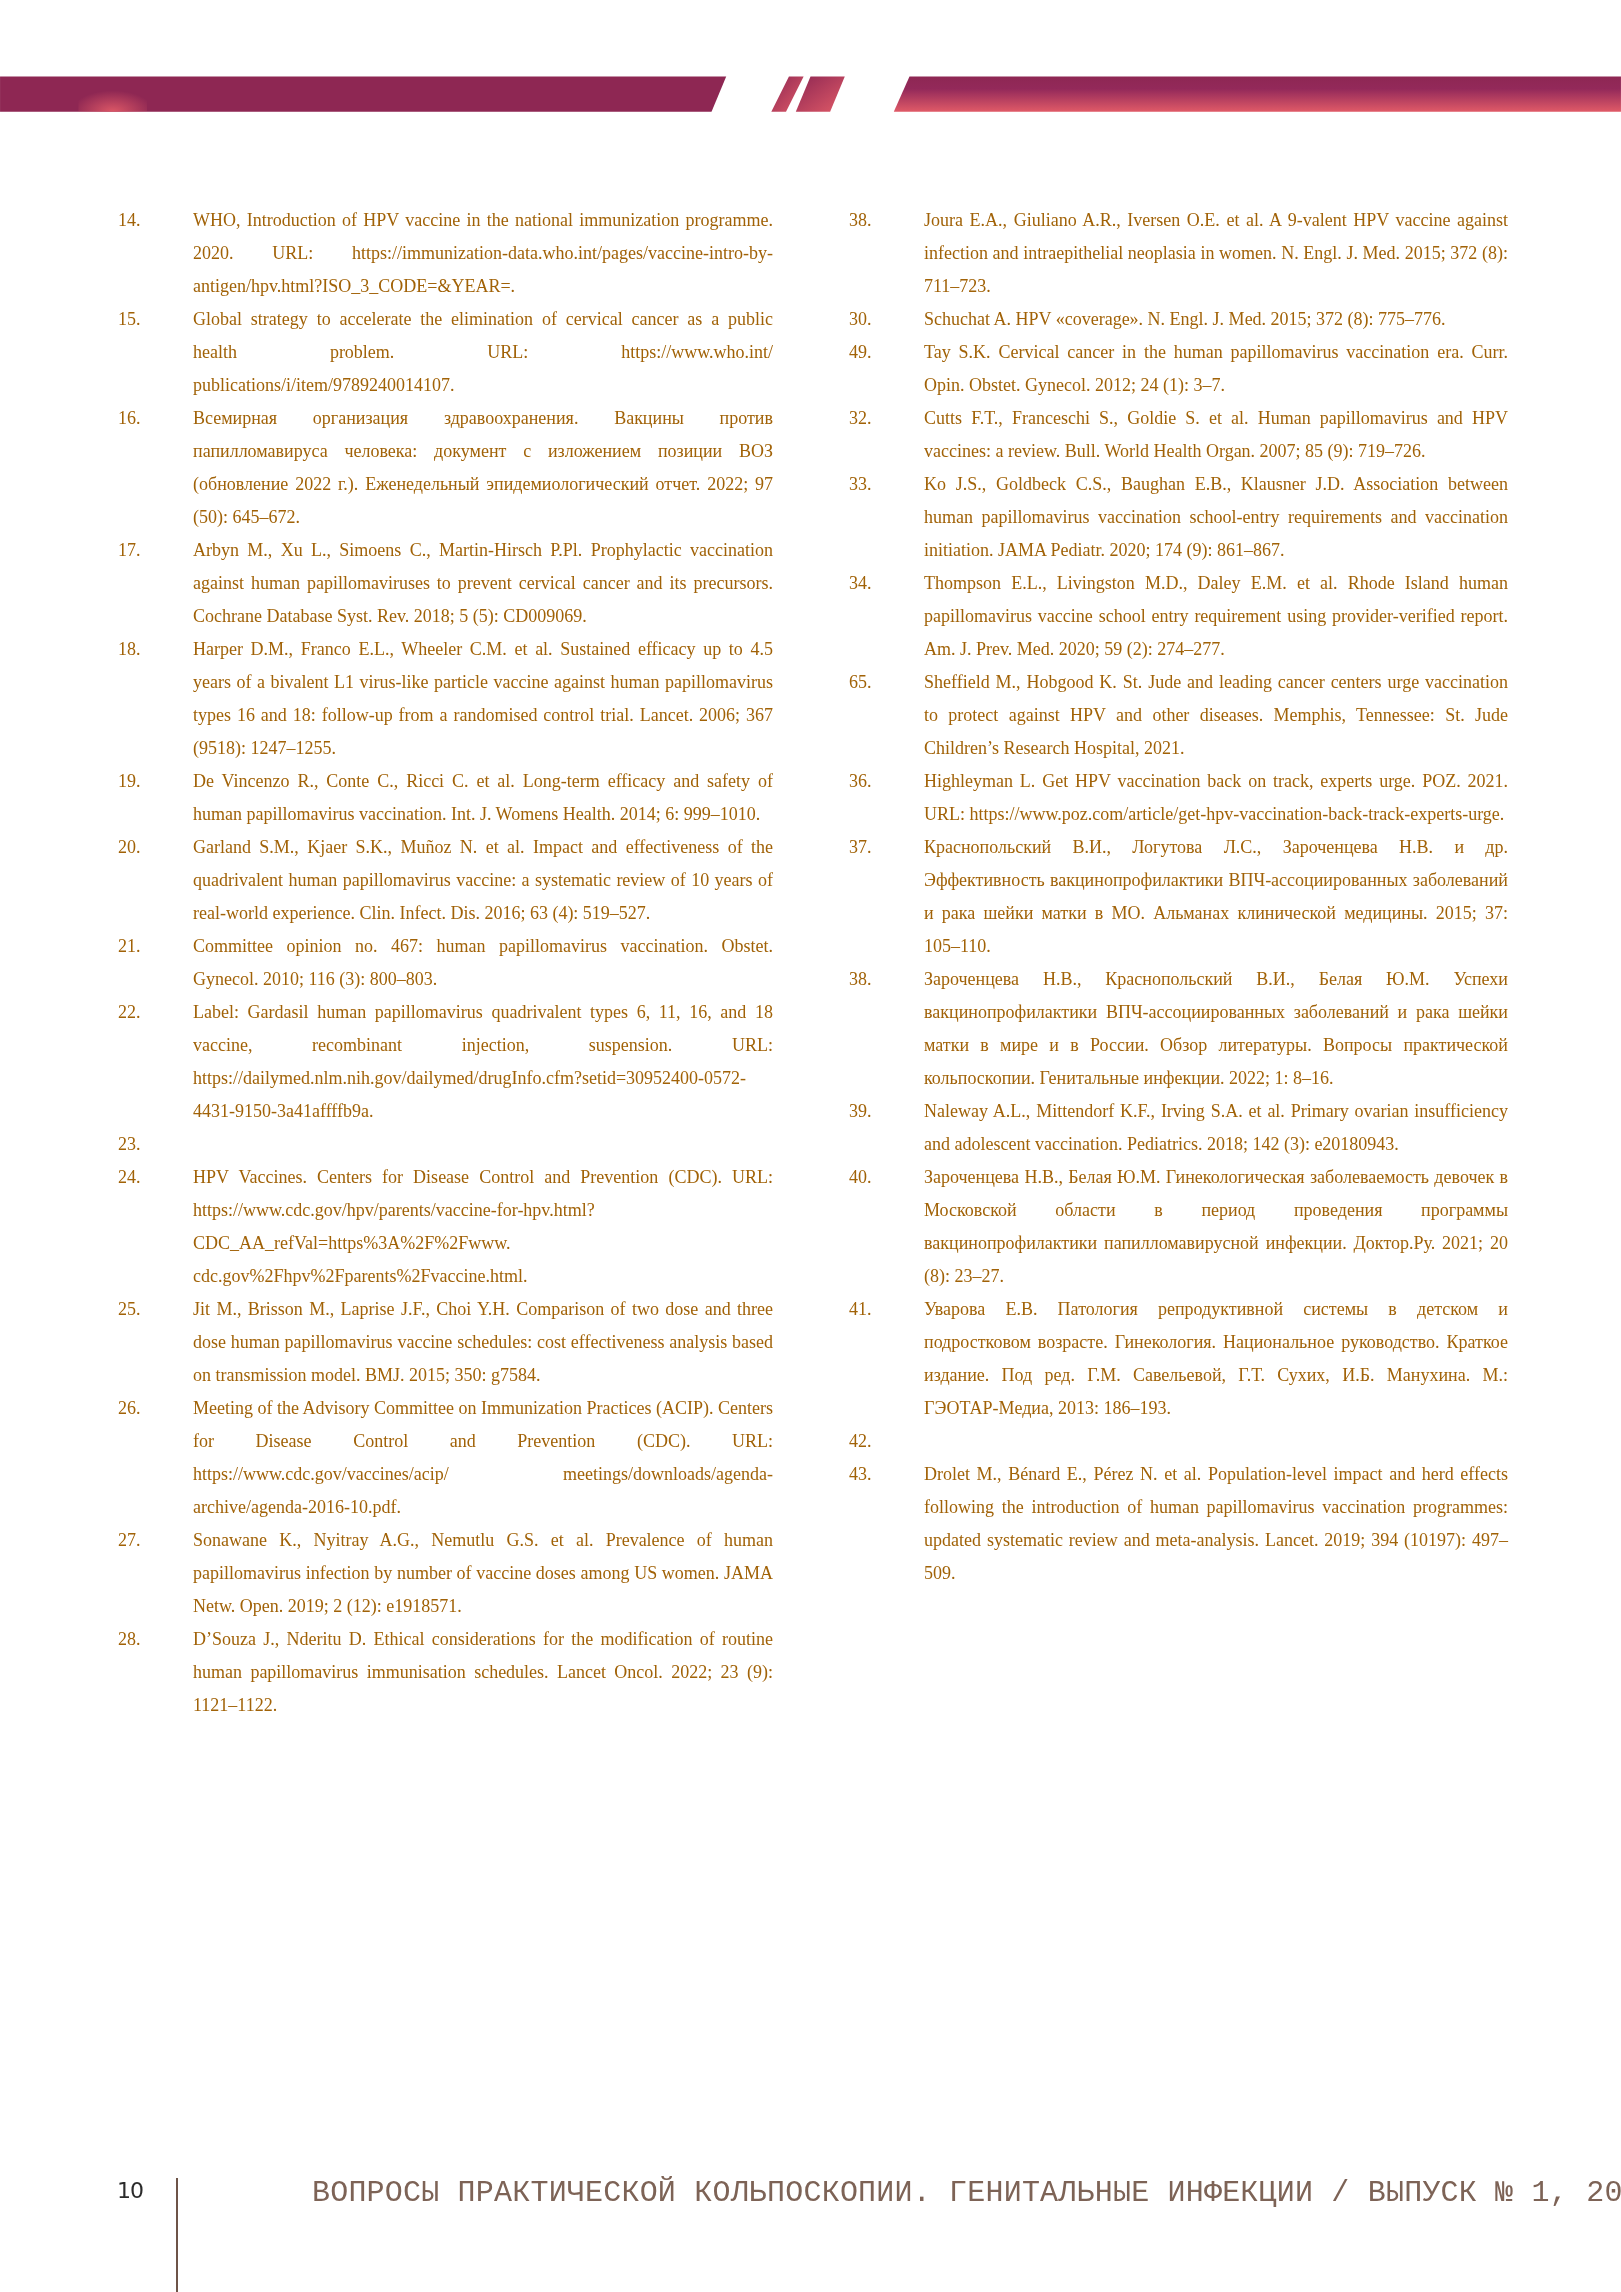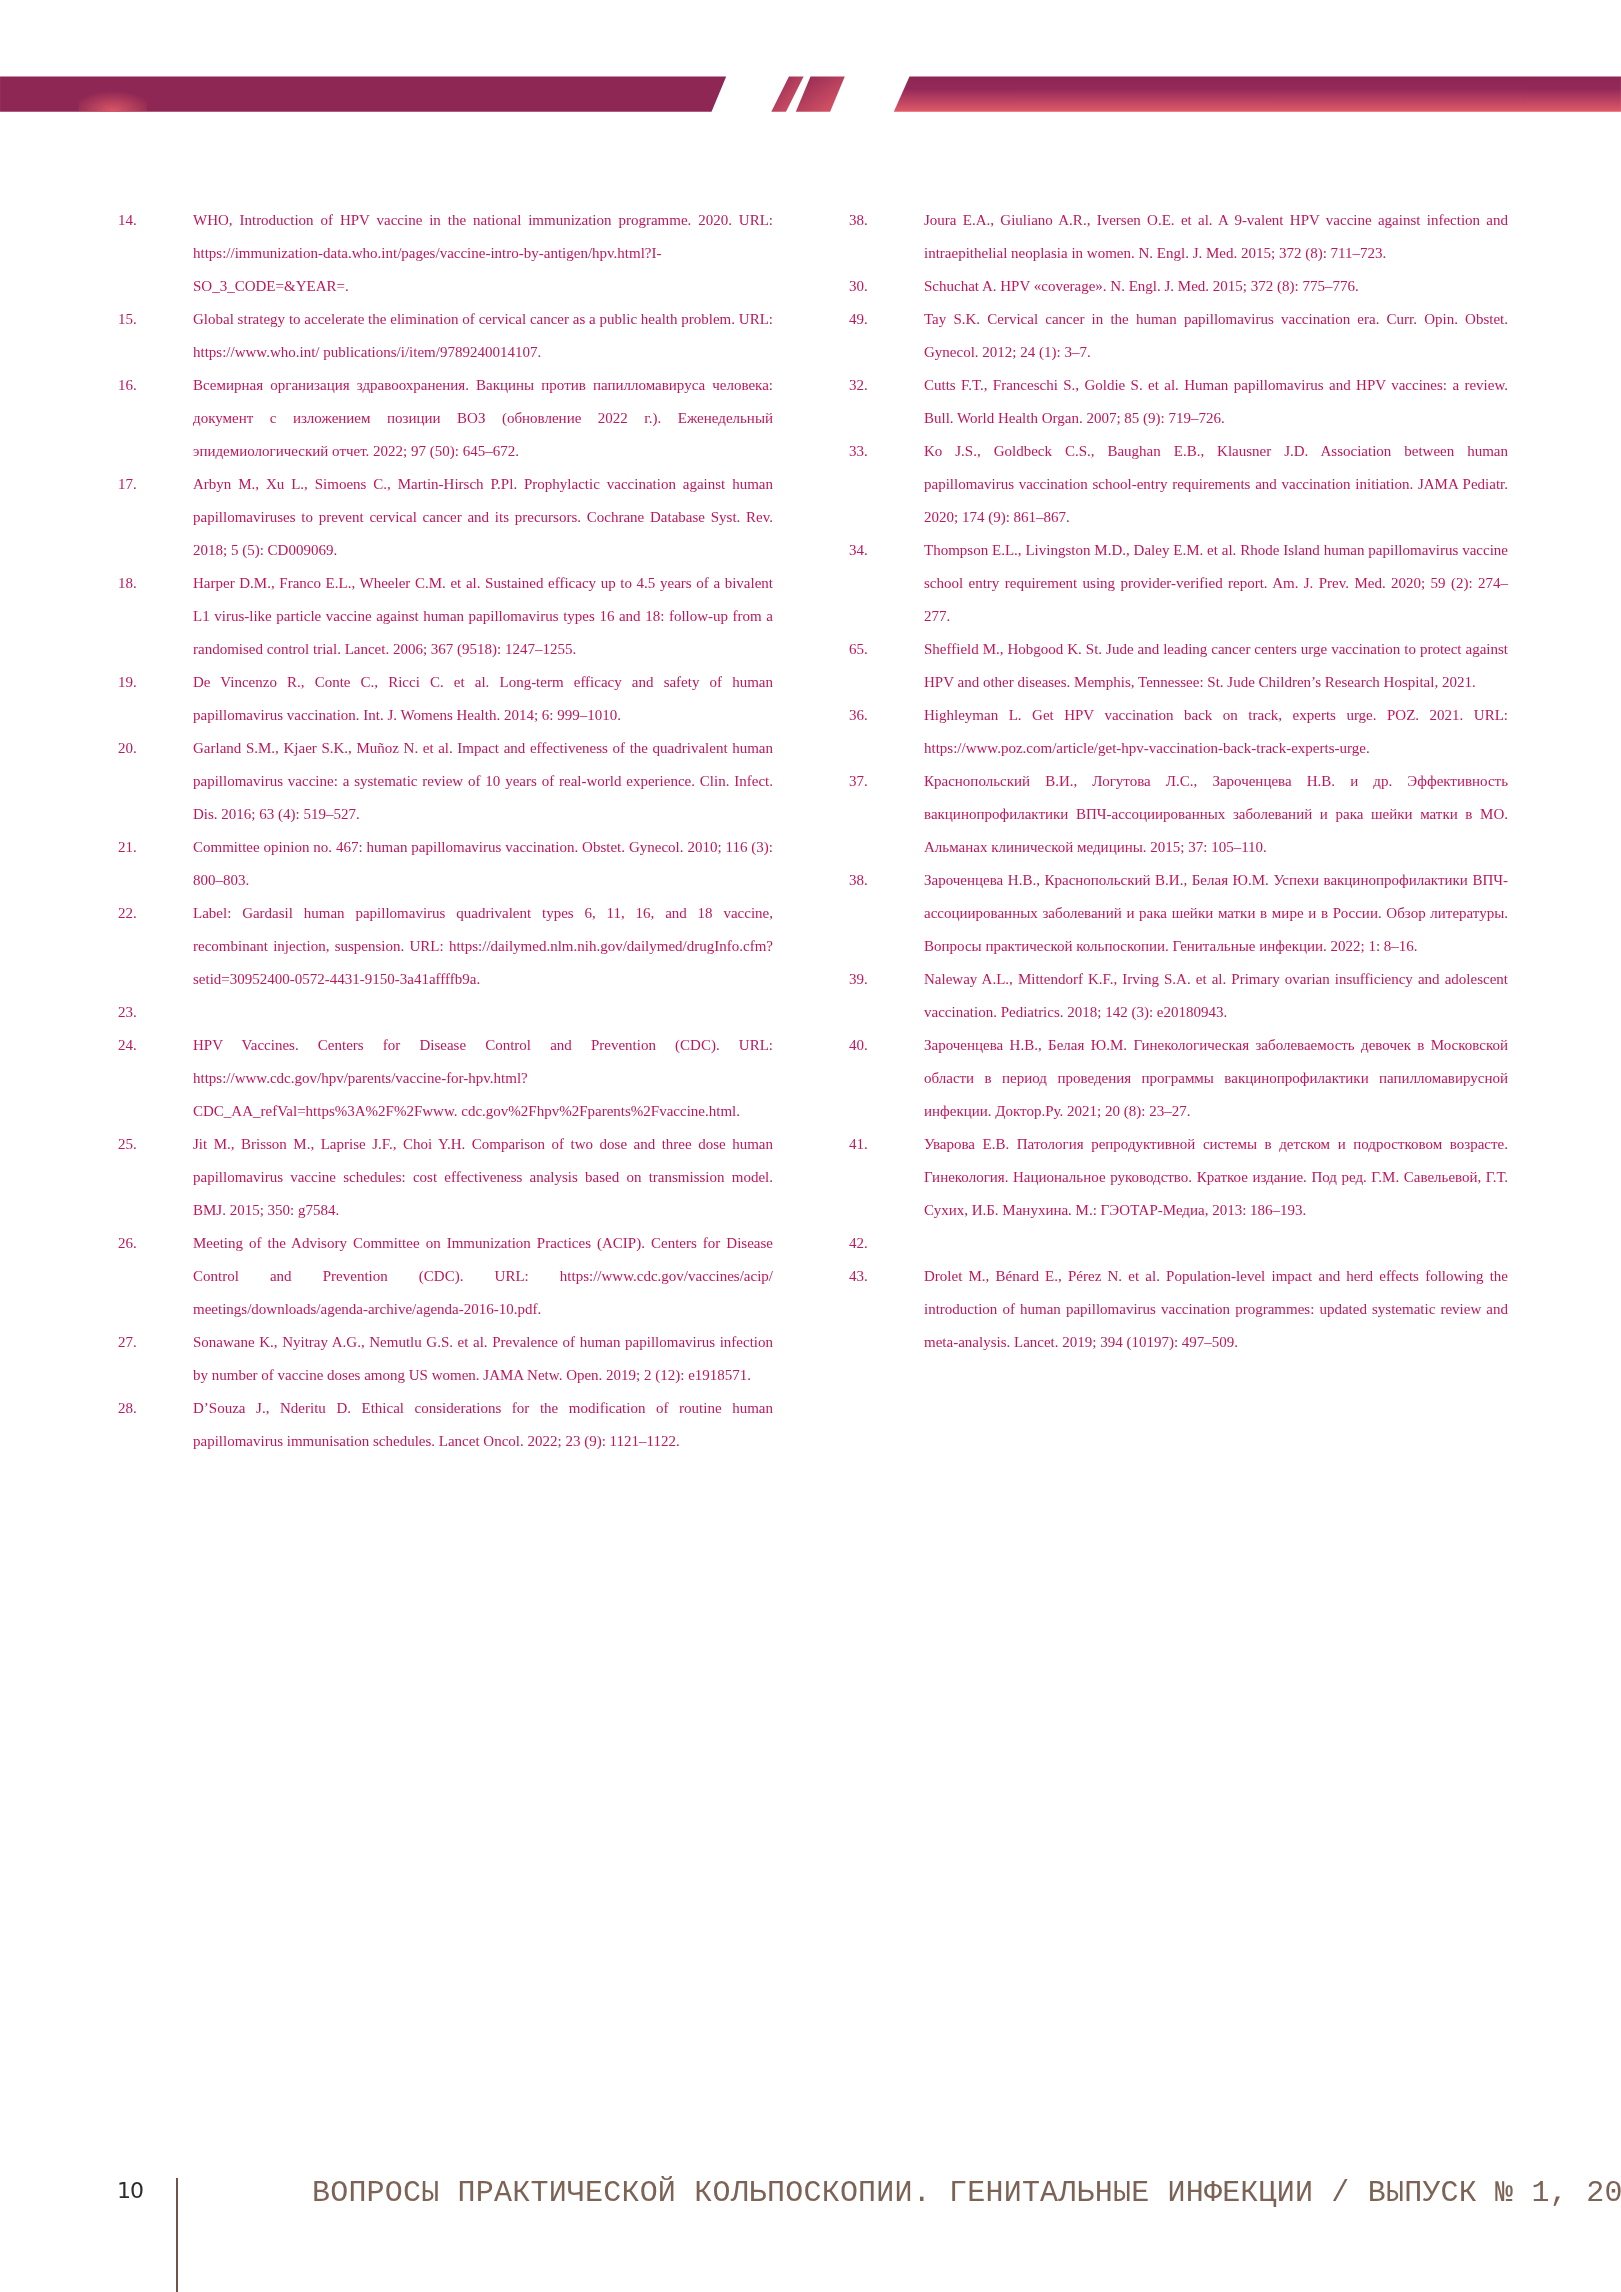--- a/index.html
+++ b/index.html
@@ -5,23 +5,23 @@
     html, body { margin: 0; padding: 0; background: #ffffff; }
     body { width: 1621px; height: 2293px; position: relative; overflow: hidden; }
 
     .header-band { position: absolute; left: 0; top: 0; width: 1621px; height: 196px; }
     .header-band svg { position: absolute; left: 0; top: 0; }
 
     .col {
       position: absolute;
       top: 204px;
       font-family: "Liberation Serif", "DejaVu Serif", serif;
-      font-size: 15px;
+      font-size: 18px;
       line-height: 33px;
-      color: #be185d;
+      color: #a16207;
     }
     .col-left { left: 118px; width: 655px; }
     .col-right { left: 849px; width: 659px; }
 
     .ref { display: flex; align-items: flex-start; }
     .ref-num { flex: 0 0 75px; width: 75px; }
     .ref-text { flex: 1 1 auto; text-align: justify; hyphens: manual; word-break: break-word; }
 
     .footer-page {
       position: absolute; left: 117px; top: 2178px;

